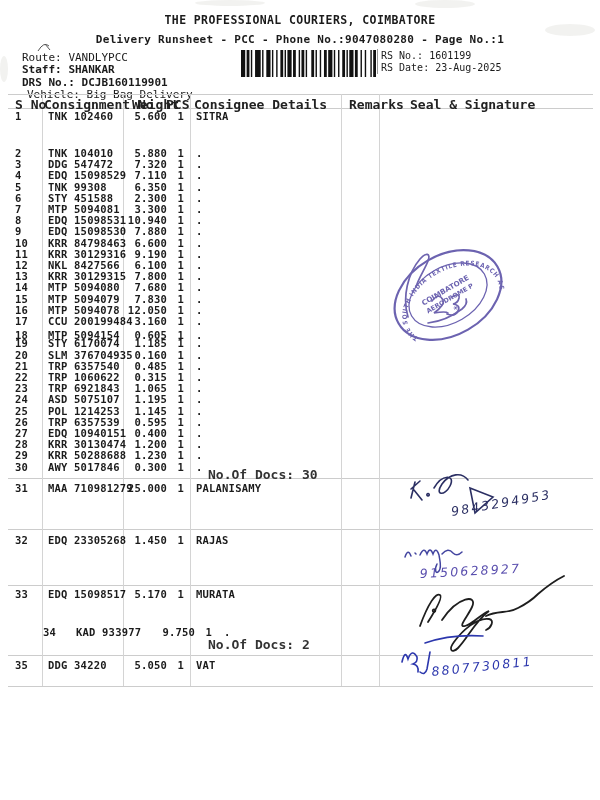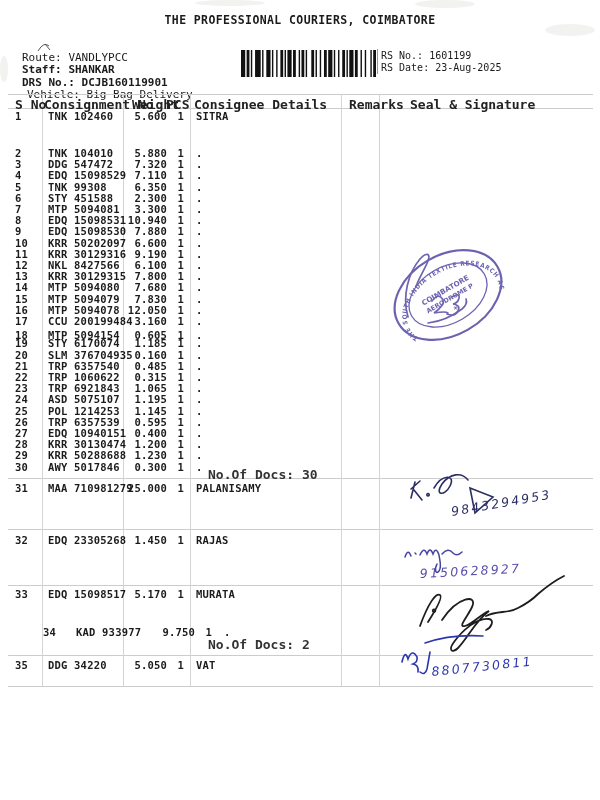--- a/index.html
+++ b/index.html
@@ -33,20 +33,21 @@
 <body>
 
 <div class="page">
 
   <div class="smudge" style="left:195px;top:0;width:70px;height:6px;"></div>
   <div class="smudge" style="left:415px;top:0;width:60px;height:8px;"></div>
   <div class="smudge" style="left:545px;top:24px;width:50px;height:12px;"></div>
   <div class="smudge" style="left:0px;top:56px;width:8px;height:26px;"></div>
 
   <div class="abs doc-title">THE PROFESSIONAL COURIERS, COIMBATORE</div>
+  <div class="abs doc-subtitle">Delivery Runsheet - PCC - Phone No.:9047080280 - Page No.:1</div>
 
   <div class="abs info-line" style="left:22px;top:51px;"><span>Route:</span> <span>VANDLYPCC</span></div>
   <div class="abs info-line bold" style="left:22px;top:63px;"><span>Staff:</span> <span>SHANKAR</span></div>
   <div class="abs info-line bold" style="left:22px;top:76px;"><span>DRS No.:</span> <span>DCJB160119901</span></div>
   <div class="abs info-line" style="left:27px;top:88px;"><span>Vehicle:</span> <span>Big Bag Delivery</span></div>
 
   <svg class="abs" style="left:241px;top:50px;" width="135" height="27">
       <rect x="0.00" y="0" width="4.22" height="27" fill="#111"></rect>
       <rect x="5.63" y="0" width="2.81" height="27" fill="#111"></rect>
       <rect x="9.84" y="0" width="1.41" height="27" fill="#111"></rect>
@@ -167,21 +168,21 @@
       </div>
       <div class="row" style="top: 225.4px;">
         <span class="c c-sno">9</span>
         <span class="c c-cons">EDQ 15098530</span>
         <span class="c c-wt">7.880</span>
         <span class="c c-pcs">1</span>
         <span class="c c-cnee">.</span>
       </div>
       <div class="row" style="top: 236.6px;">
         <span class="c c-sno">10</span>
-        <span class="c c-cons">KRR 50202097</span>
+        <span class="c c-cons">KRR 84798463</span>
         <span class="c c-wt">6.600</span>
         <span class="c c-pcs">1</span>
         <span class="c c-cnee">.</span>
       </div>
       <div class="row" style="top: 247.8px;">
         <span class="c c-sno">11</span>
         <span class="c c-cons">KRR 30129316</span>
         <span class="c c-wt">9.190</span>
         <span class="c c-pcs">1</span>
         <span class="c c-cnee">.</span>

